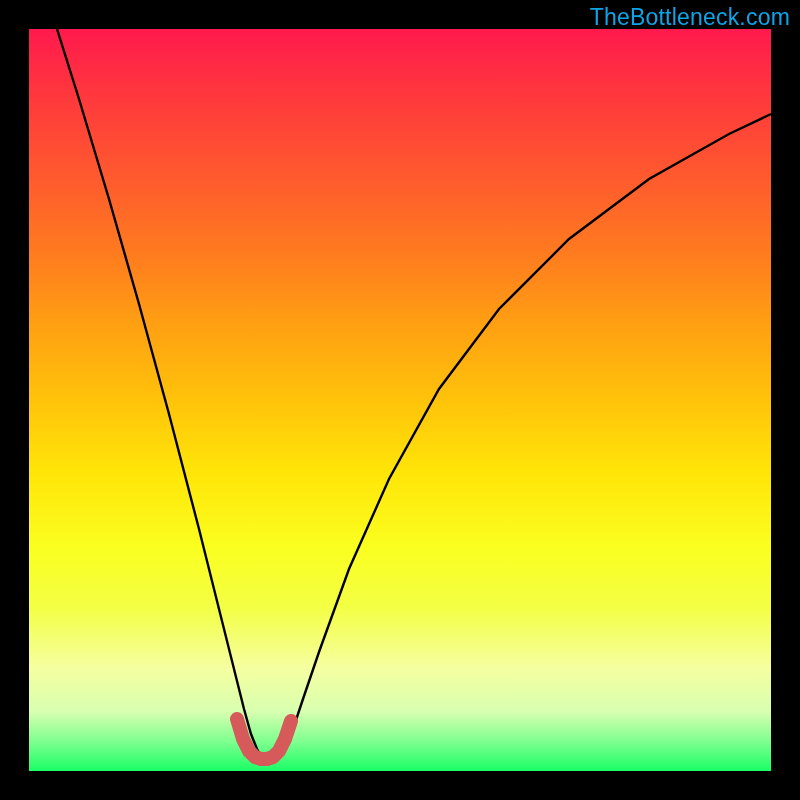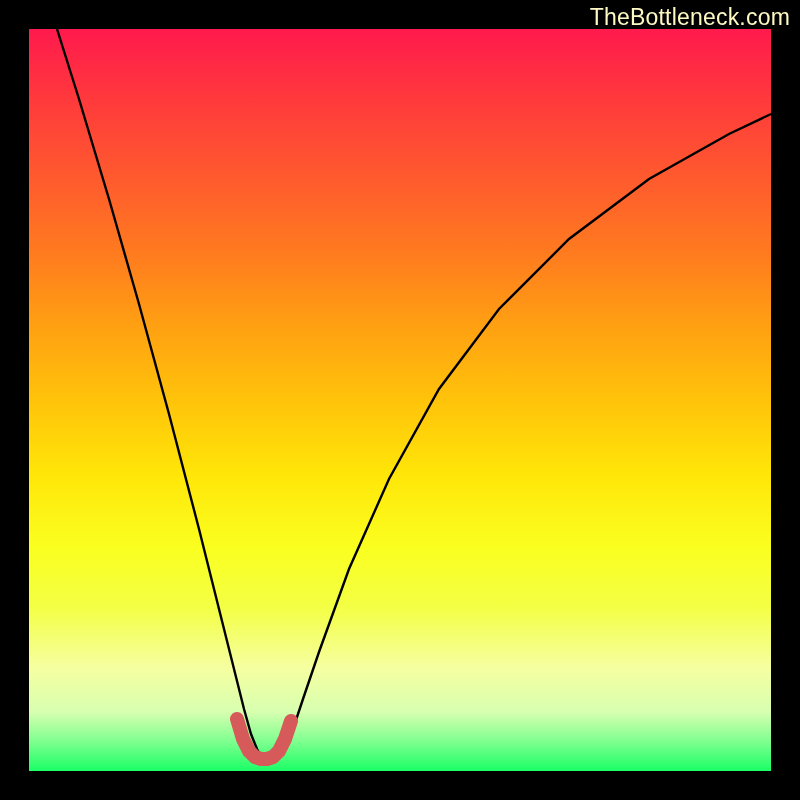--- a/index.html
+++ b/index.html
@@ -46,21 +46,21 @@
     top: 0;
     width: 742px;
     height: 742px;
   }
   .watermark {
     position: absolute;
     top: 4px;
     right: 10px;
     font-family: Arial, Helvetica, sans-serif;
     font-size: 23px;
-    color: #fef9c3;
+    color: #0ea5e9;
     letter-spacing: 0.2px;
   }
 </style>
 </head>
 <body>
 
 <div class="frame">
   <div class="plot">
     <svg class="curve" viewBox="0 0 742 742" preserveAspectRatio="none">
       <path d="M 28 0

